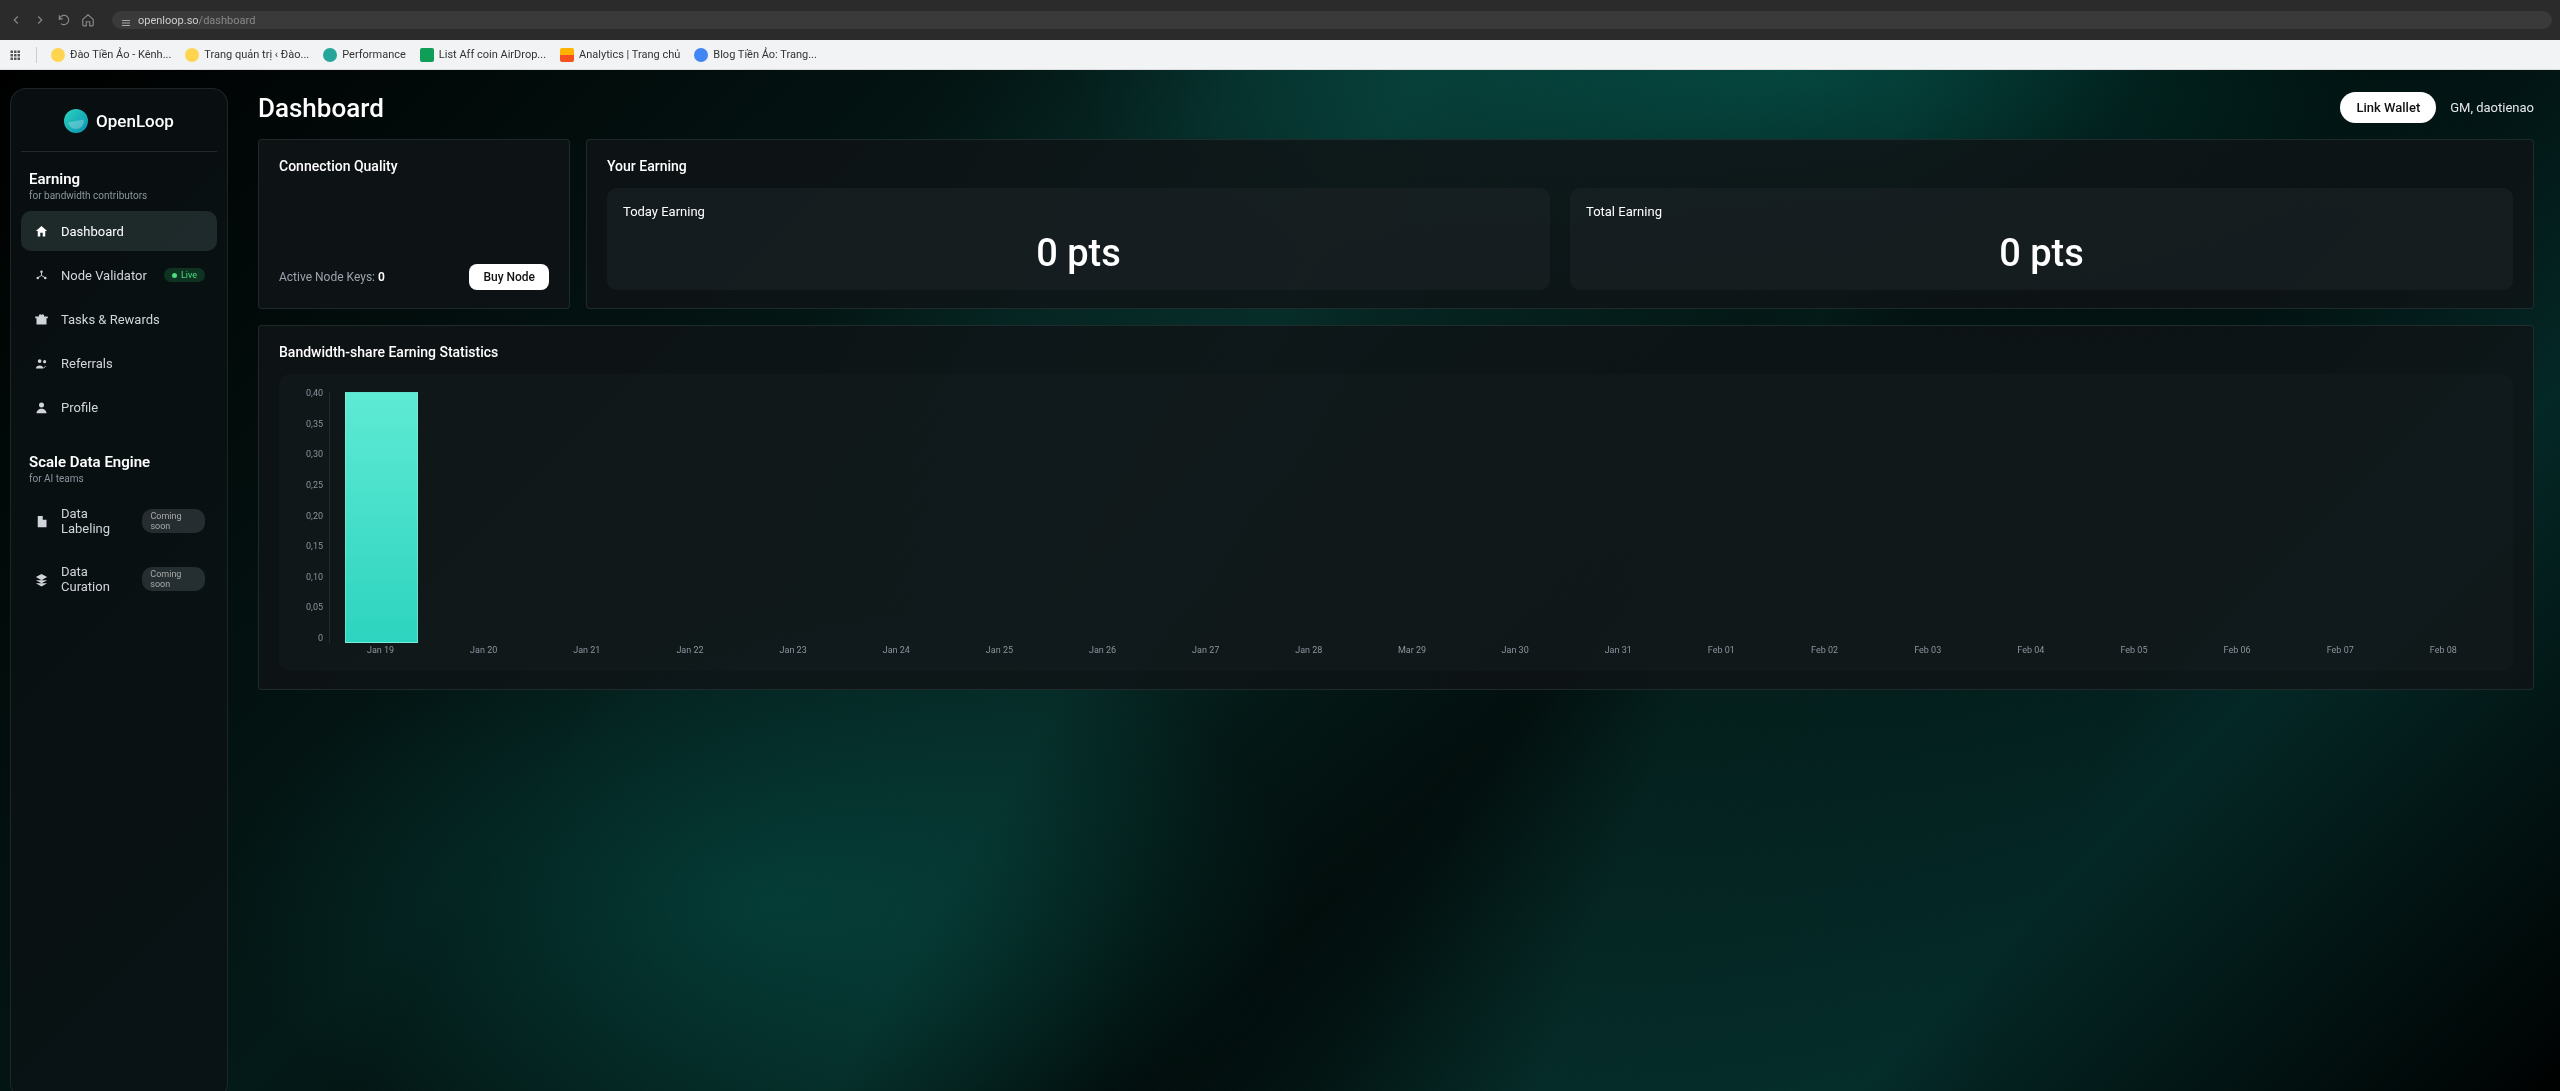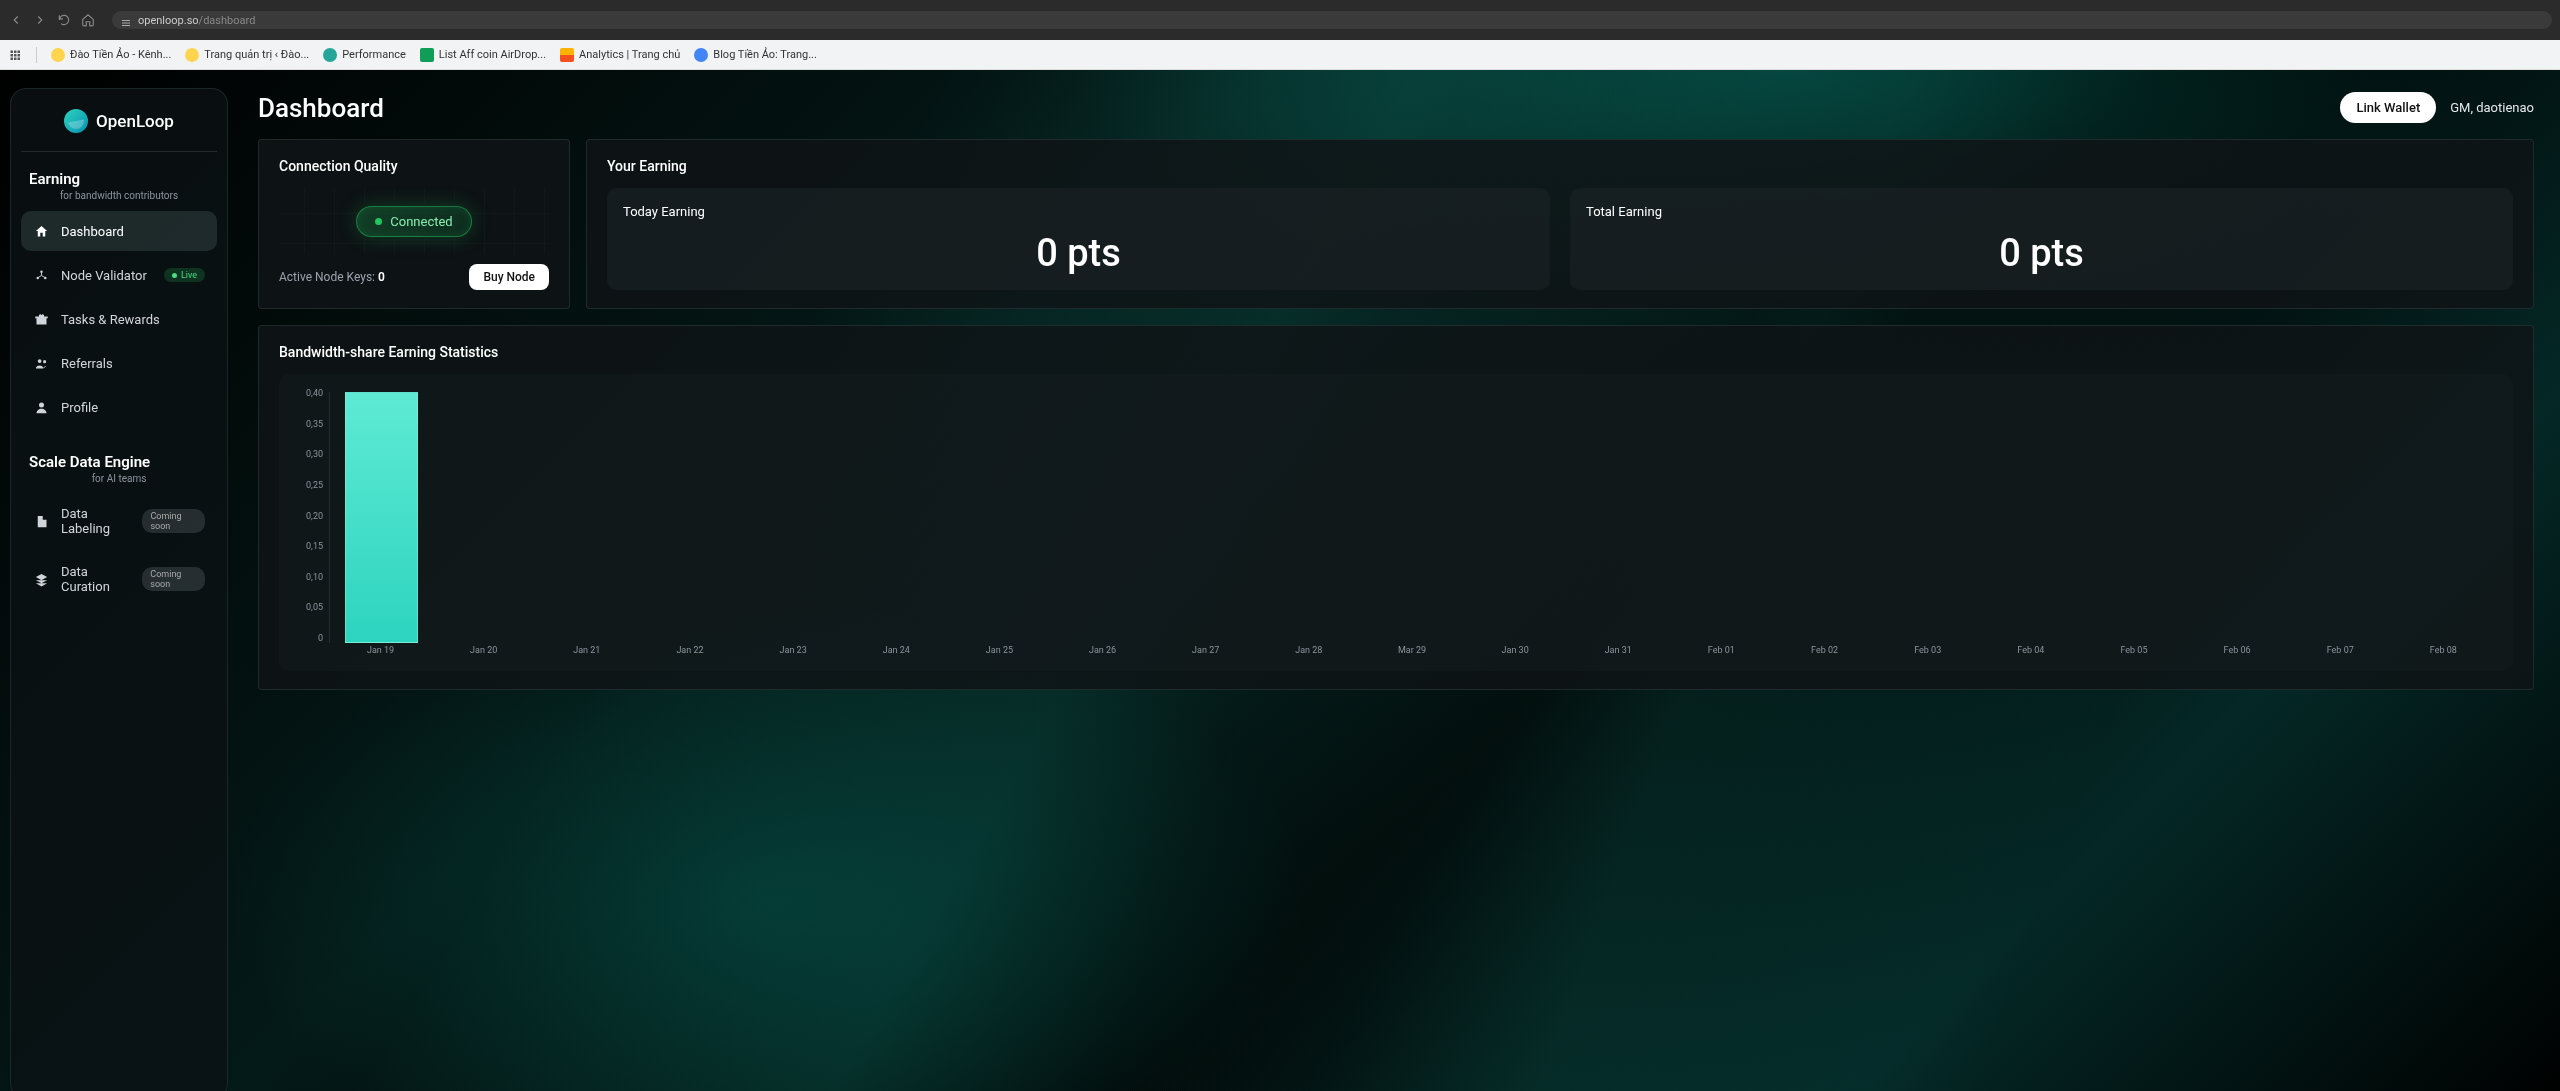--- a/index.html
+++ b/index.html
@@ -54,21 +54,21 @@
     display: flex; flex-direction: column;
     position: relative; z-index: 2;
   }
   .logo { display: flex; align-items: center; gap: 8px; padding: 0 8px 18px; border-bottom: 1px solid rgba(60,70,70,0.5); margin-bottom: 18px; justify-content: center;}
   .logo-mark { width: 24px; height: 24px; background: linear-gradient(135deg, #2dd4bf, #0891b2); border-radius: 50%; position: relative; }
   .logo-mark::after { content: ""; position: absolute; inset: 4px; border-radius: 50%; background: rgba(255,255,255,0.25); clip-path: polygon(0 60%, 100% 40%, 100% 100%, 0 100%); }
   .logo-text { font-size: 17px; font-weight: 500; color: #fff; }
 
   .section-head { padding: 0 8px; margin-bottom: 10px; }
   .section-title { font-size: 15px; font-weight: 600; color: #fff; }
-  .section-sub { font-size: 10px; color: #8b949e; margin-top: 2px; text-align: center; }
+  .section-sub { font-size: 10px; color: #8b949e; margin-top: 2px; }
 
   .nav-item { display: flex; align-items: center; gap: 12px; padding: 12px 12px; border-radius: 10px; font-size: 13px; color: #d1d5db; cursor: pointer; margin-bottom: 4px; }
   .nav-item.active { background: rgba(45,60,60,0.6); color: #fff; }
   .nav-item .nav-icon { width: 16px; height: 16px; display: flex; align-items: center; justify-content: center; flex-shrink: 0; }
   .nav-icon svg { width: 15px; height: 15px; fill: currentColor; }
   .badge { font-size: 9px; padding: 2px 8px; border-radius: 10px; margin-left: auto; }
   .badge.live { background: rgba(34,197,94,0.2); color: #4ade80; display: flex; align-items: center; gap: 4px; }
   .badge.live::before { content: ""; width: 5px; height: 5px; background: #4ade80; border-radius: 50%; }
   .badge.soon { background: rgba(80,90,95,0.4); color: #aaa; }
 
@@ -283,26 +283,20 @@
       <h1 class="page-title">Dashboard</h1>
       <div class="top-right">
         <button class="link-wallet">Link Wallet</button>
         <span class="gm">GM, daotienao</span>
       </div>
     </div>
 
     <div class="row1">
       <div class="card conn-card">
         <div class="card-title">Connection Quality</div>
-        <div class="conn-body">
-          <div class="conn-grid"></div>
-          <div class="connected-pill">
-            <span>Connected</span>
-          </div>
-        </div>
         <div class="conn-foot">
           <span class="node-keys">
             <span>Active Node Keys: </span><b>0</b>
           </span>
           <button class="buy-node">Buy Node</button>
         </div>
       </div>
 
       <div class="card earning-card">
         <div class="card-title">Your Earning</div>

